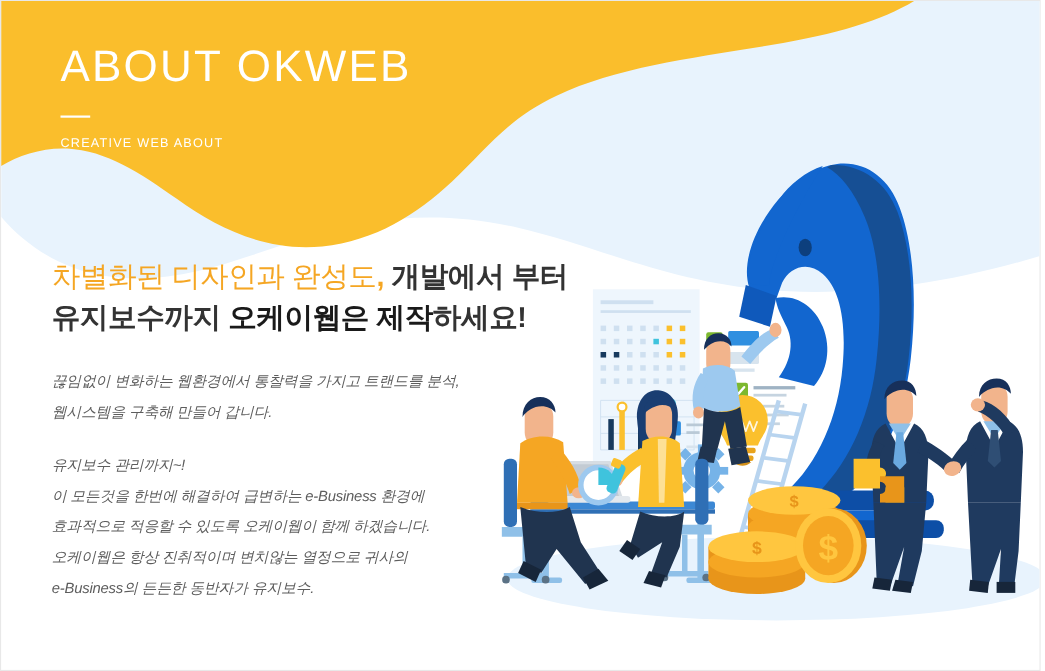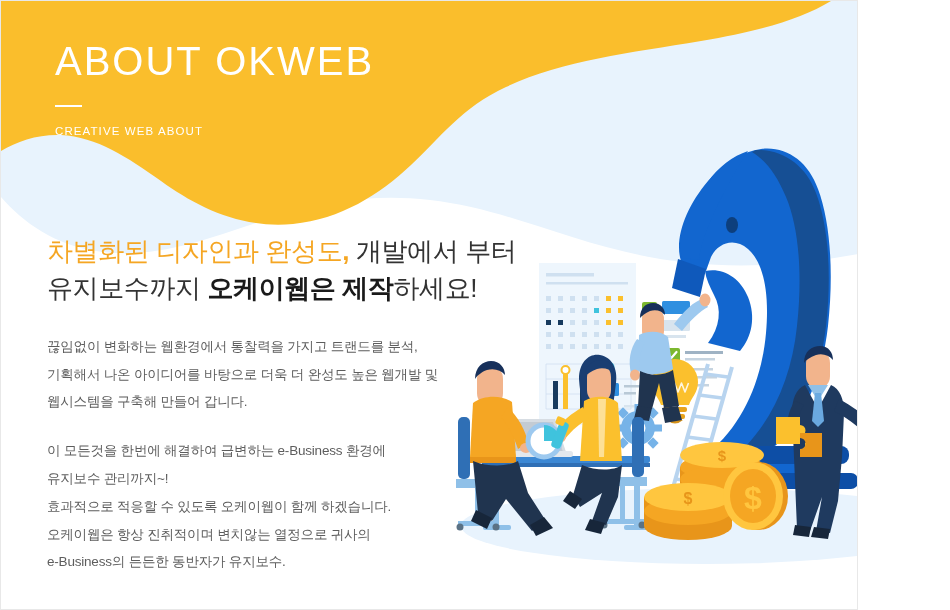--- a/index.html
+++ b/index.html
@@ -5,21 +5,21 @@
   html, body {
     margin: 0;
     padding: 0;
     background: #ffffff;
   }
   body {
     font-family: "Liberation Sans", "DejaVu Sans", sans-serif;
   }
   #page {
     position: relative;
-    width: 858px;
+    width: 946px;
     height: 610px;
     overflow: hidden;
     background: #ffffff;
     border: 1px solid #e8e8e8;
     box-sizing: border-box;
   }
 
   
   .wave-layer {
     position: absolute;
@@ -80,33 +80,33 @@
   }
   .headline .accent-comma {
     color: #f5a623;
     font-weight: 700;
   }
   .headline .strong {
     font-weight: 700;
     color: #1a1a1a;
   }
   .headline .plain {
-    font-weight: 400;
+    font-weight: 700;
     color: #333333;
   }
   .headline-line { display: block; white-space: nowrap; }
 
   .para {
     font-size: 13.5px;
     line-height: 2.06;
     color: #5d5d5d;
     margin: 0;
     letter-spacing: -0.2px;
   }
-  .para-line { display: block; white-space: nowrap; }
+  .para-line { display: block; white-space: nowrap; font-style: italic; }
   .para + .para { margin-top: 21px; }
 
   
   .illustration {
     position: absolute;
     left: 455px;
     top: 120px;
     width: 495px;
     height: 470px;
     z-index: 3;
@@ -142,27 +142,26 @@
   </div>
 
   <div class="copy-block">
     <h2 class="headline">
       <span class="headline-line"><span class="accent">차별화된 디자인과 완성도</span><span class="accent-comma">,</span><span class="plain"> 개발에서 부터</span></span>
       <span class="headline-line"><span class="plain">유지보수까지 </span><span class="strong">오케이웹은 제작</span><span class="plain">하세요!</span></span>
     </h2>
 
     <p class="para">
       <span class="para-line">끊임없이 변화하는 웹환경에서 통찰력을 가지고 트랜드를 분석,</span>
-      <span class="para-line">기획해서 나온 아이디어를 바탕으로 더욱 더 완성도 높은 웹개발 및</span>
       <span class="para-line">웹시스템을 구축해 만들어 갑니다.</span>
     </p>
 
     <p class="para">
+      <span class="para-line">유지보수 관리까지~!</span>
       <span class="para-line">이 모든것을 한번에 해결하여 급변하는 e-Business 환경에</span>
-      <span class="para-line">유지보수 관리까지~!</span>
       <span class="para-line">효과적으로 적응할 수 있도록 오케이웹이 함께 하겠습니다.</span>
       <span class="para-line">오케이웹은 항상 진취적이며 변치않는 열정으로 귀사의</span>
       <span class="para-line">e-Business의 든든한 동반자가 유지보수.</span>
     </p>
   </div>
 
   <svg class="illustration" viewBox="0 0 495 470" width="495" height="470">
 
     <ellipse cx="250" cy="405" rx="245" ry="38" fill="#e8f3fd"></ellipse>
 

